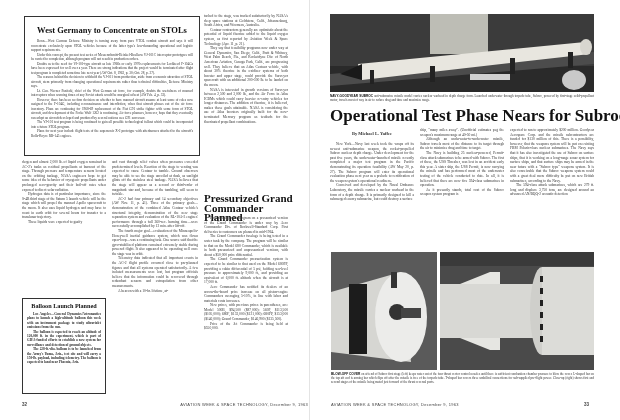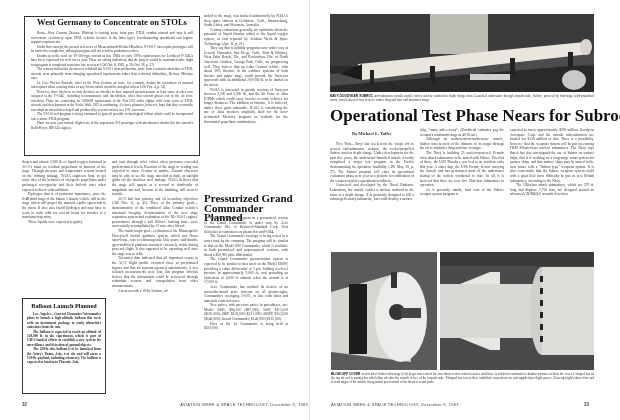--- a/index.html
+++ b/index.html
@@ -14,21 +14,21 @@
   .caption { font-size:3.2px; line-height:4.1px; color:#333; text-align:justify; overflow:hidden; }
   .caption b { font-family:"Liberation Sans", sans-serif; font-weight:bold; color:#111; }
   .footer { font-family:"Liberation Sans", sans-serif; font-size:4px; letter-spacing:0.3px; color:#444; }
   .pnum { font-family:"Liberation Sans", sans-serif; font-size:4.5px; color:#444; font-weight:bold; }
 </style>
 </head>
 <body>
 
 <div>
 
-  <div class="abs boxed" style="left:24px;top:16px;width:176px;height:140px;padding:0 6px;">
+  <div class="abs boxed" style="left:24px;top:16px;width:176px;height:140px;padding:8px 6px;">
     <div class="box-title" style="font-size:8.5px;line-height:11px;margin-bottom:3px;">West Germany to Concentrate on STOLs</div>
     <div class="col" style="font-size:3.4px;line-height:4.5px;height:118px;">
       <p>Bonn—West German Defense Ministry is turning away from pure VTOL combat aircraft and says it will concentrate exclusively upon STOL vehicles because of the latter type's less-demanding operational and logistic support requirements.</p>
       <p>Under this concept, the present test series of Messerschmitt-Heinkel-Boelkow VJ-101C interceptor prototypes will be carried to completion, although program will not result in production orders.</p>
       <p>Doubts as to the need for VJ-101-type aircraft as late 1960s or early 1970s replacements for Lockheed F-104Gs have been expressed for well over a year. There are strong indications that the project would be terminated after flight test program is completed sometime late next year (AW Oct. 8, 1962, p. 30; Oct. 28, p. 27).</p>
       <p>The reasons behind the decision to withhold the VJ-101 from production, aside from economic attraction of STOL aircraft, stem primarily from changing operational requirements rather than technical difficulties, Defense Ministry says.</p>
       <p>Lt. Gen. Werner Panitzki, chief of the West German air force, for example, doubts the usefulness of manned interceptors when warning times of any Soviet attack would be marginal at best (AW Feb. 4, p. 32).</p>
       <p>However, there has been no firm decision on whether to have manned aircraft assume at least some of roles now assigned to the F-104G, including reconnaissance and interdiction, when that aircraft phases out of the air force inventory. Plans are continuing for 1968-69 replacement of the Fiat G91 strike fighter with some form of STOL aircraft, and development of the Focke Wulf 1262 is continuing. Air force planners, however, hope that they eventually can adopt an aircraft developed and produced by several nations as a G91 successor.</p>
       <p>The VJ-101 test program is being continued to gain all possible technological fallout which could be incorporated into a future STOL program.</p>
       <p>Plans for next year include flight tests of the supersonic X-2 prototype with afterburners attached to the aircraft's Rolls-Royce RB-145 engines.</p>

